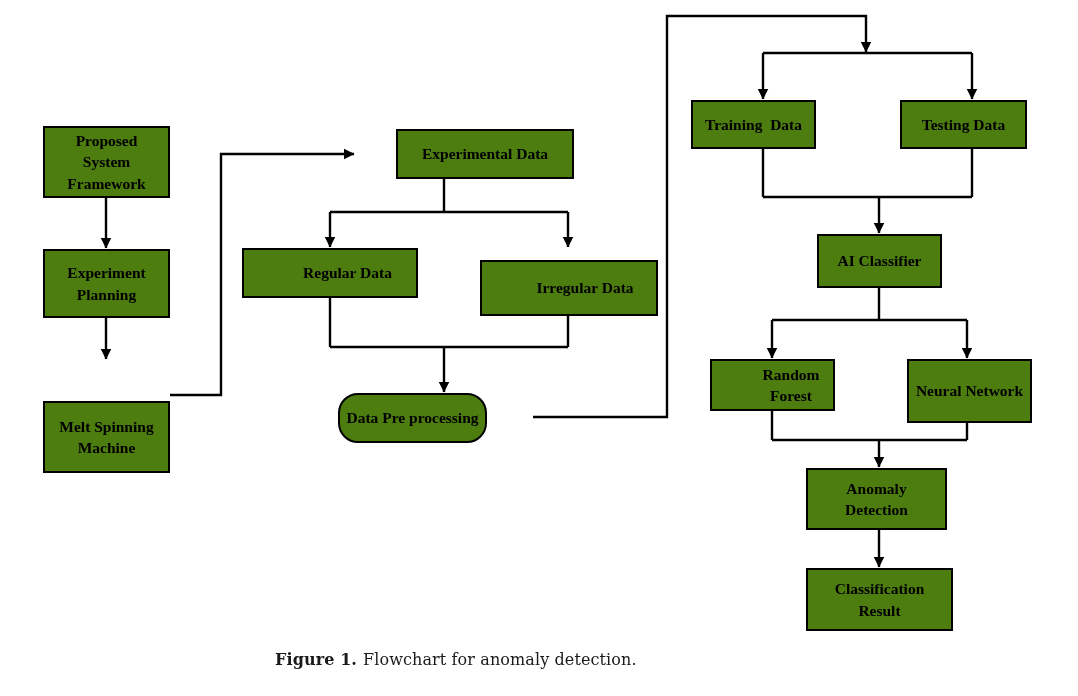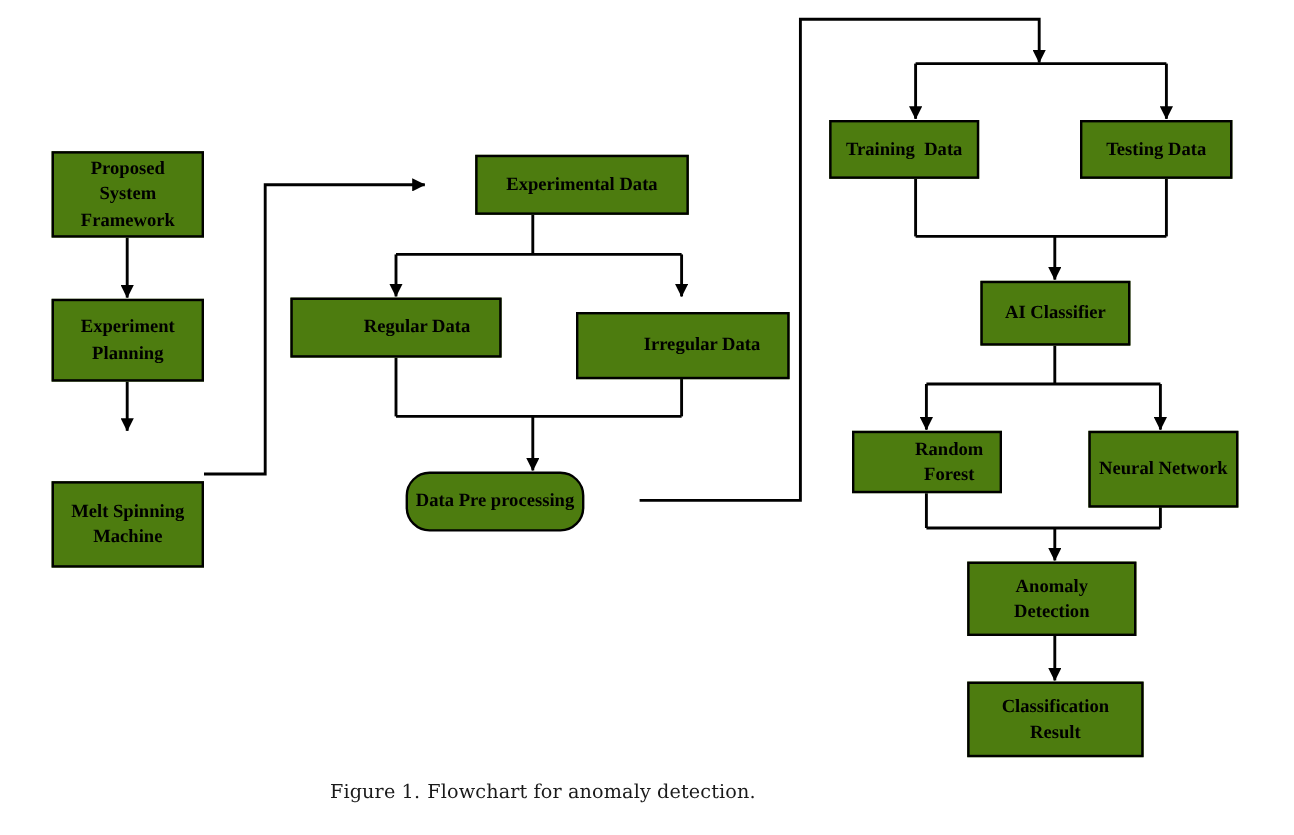--- a/index.html
+++ b/index.html
@@ -42,21 +42,21 @@
     position: absolute;
     left: 275px;
     top: 650px;
     width: 560px;
     font-family: "DejaVu Serif", serif;
     font-size: 16px;
     color: #1a1a1a;
     letter-spacing: 0.1px;
   }
   .caption .cap-label {
-    font-weight: normal;
+    font-weight: bold;
   }
   .caption .cap-text {
     margin-left: 6px;
   }
 </style>
 </head>
 <body>
 
 <div class="canvas">
 

